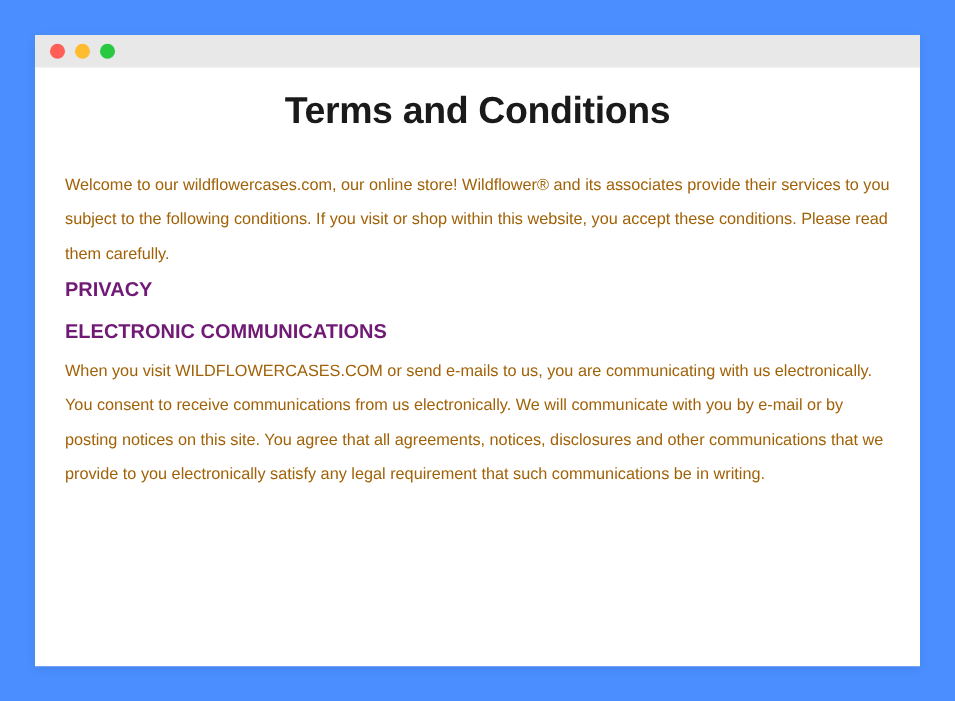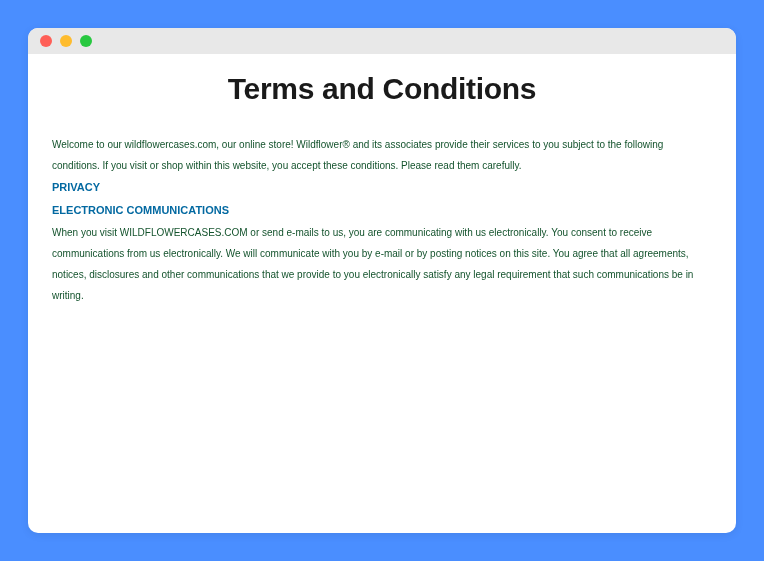--- a/index.html
+++ b/index.html
@@ -11,21 +11,21 @@
       background-color: #4a8eff;
       font-family: -apple-system, BlinkMacSystemFont, "Segoe UI", Helvetica, Arial, sans-serif;
       width: 764px;
       height: 561px;
       padding: 28px;
       display: flex;
       align-items: stretch;
     }
     .window {
       background: #ffffff;
-      border-radius: 10px;
+      border-radius: 0;
       width: 100%;
       overflow: hidden;
       display: flex;
       flex-direction: column;
       box-shadow: 0 2px 8px rgba(0,0,0,0.08);
     }
     .titlebar {
       background: #e8e8e8;
       height: 26px;
       display: flex;
@@ -47,29 +47,29 @@
       overflow: hidden;
     }
     .page-title {
       font-size: 30px;
       font-weight: 700;
       text-align: center;
       margin-bottom: 28px;
       letter-spacing: -0.3px;
     }
     .intro, .section-body {
-      font-size: 10px;
+      font-size: 13px;
       line-height: 2.1;
-      color: #14532d;
+      color: #a16207;
     }
     .section-heading {
-      font-size: 11px;
+      font-size: 16px;
       font-weight: 700;
       line-height: 2.1;
-      color: #0369a1;
+      color: #701a75;
     }
   </style>
 </head>
 <body>
 
 <div class="window">
   <div class="titlebar">
     <div class="traffic-light red"></div>
     <div class="traffic-light yellow"></div>
     <div class="traffic-light green"></div>

